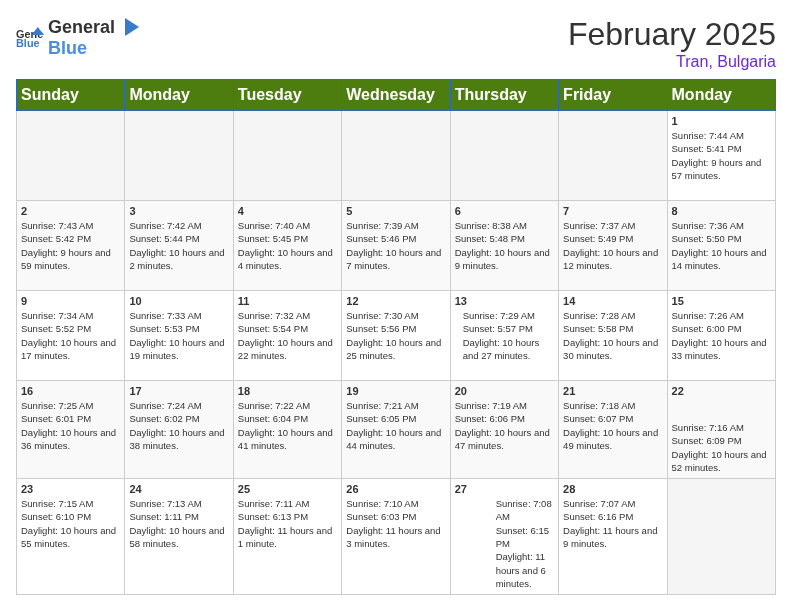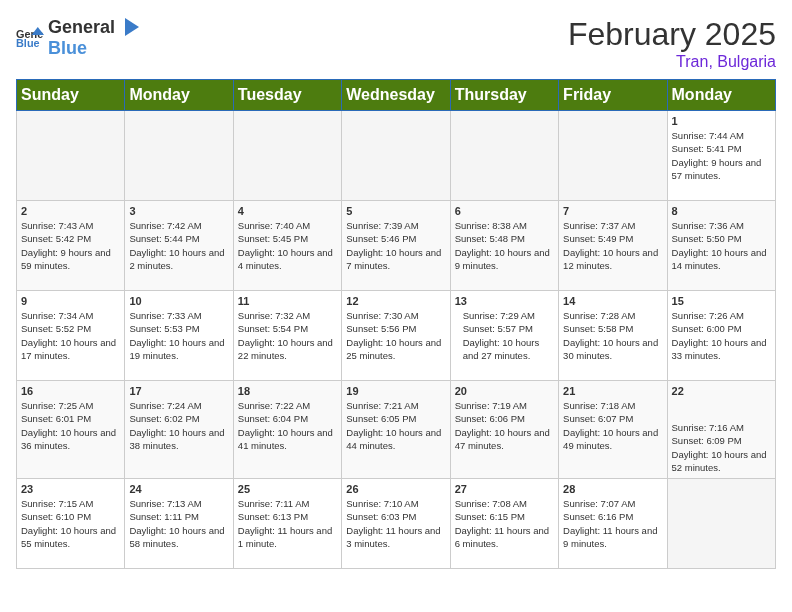--- a/index.html
+++ b/index.html
@@ -290,21 +290,21 @@
 Daylight: 11 hours and 1 minute.</div>
         </td>
         <td>
           <div class="day-number">26</div>
           <div class="day-info" style="white-space: pre-line;">Sunrise: 7:10 AM
 Sunset: 6:03 PM
 Daylight: 11 hours and 3 minutes.</div>
         </td>
         <td>
           <div class="day-number">27</div>
-          <div class="day-info" style="white-space: pre-line;">Sunrise: 7:08 AM
+          <div class="day-info" style="white-space: pre-line; margin-left: 41px;">Sunrise: 7:08 AM
 Sunset: 6:15 PM
 Daylight: 11 hours and 6 minutes.</div>
         </td>
         <td>
           <div class="day-number">28</div>
           <div class="day-info" style="white-space: pre-line;">Sunrise: 7:07 AM
 Sunset: 6:16 PM
 Daylight: 11 hours and 9 minutes.</div>
         </td>
         <td class="empty-cell"></td>

